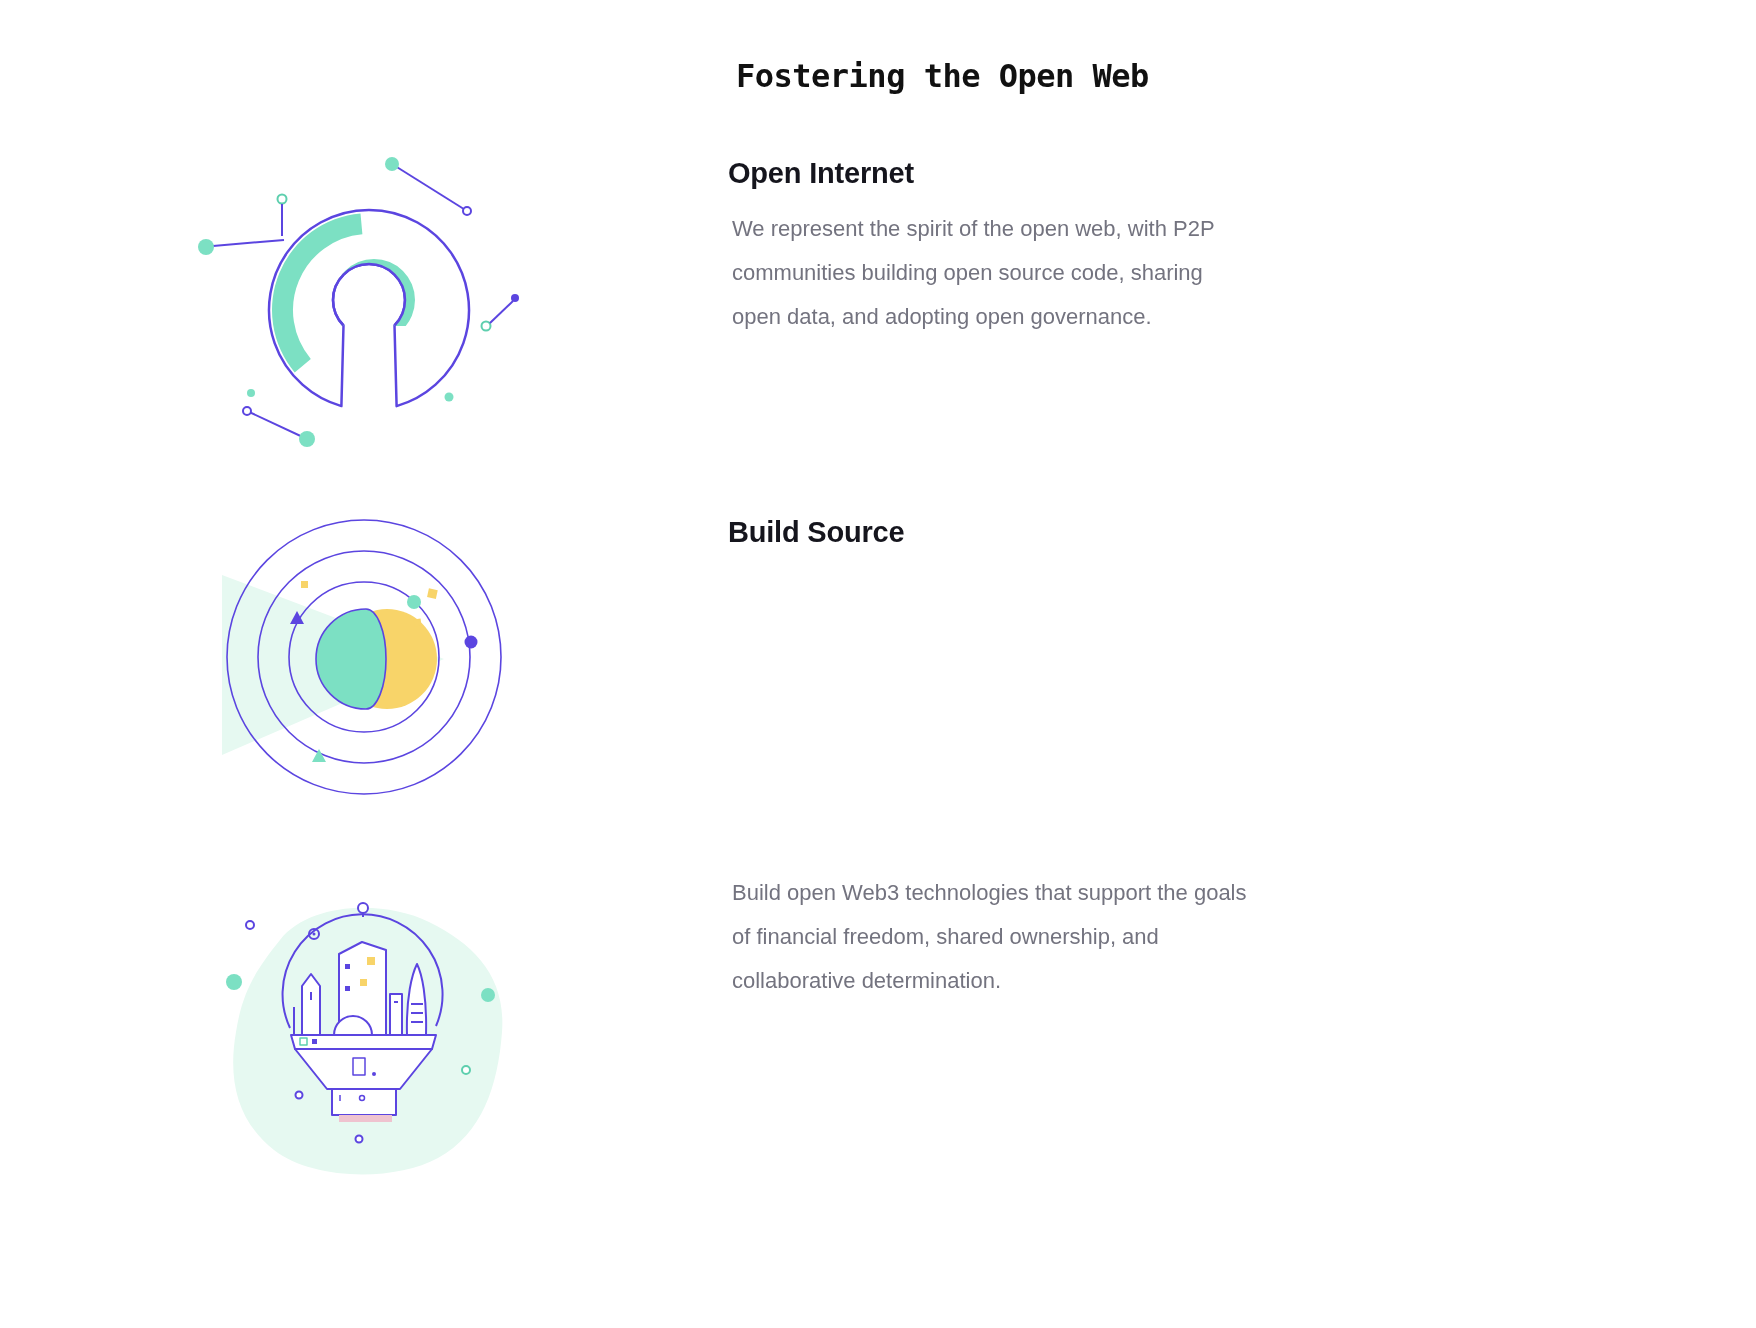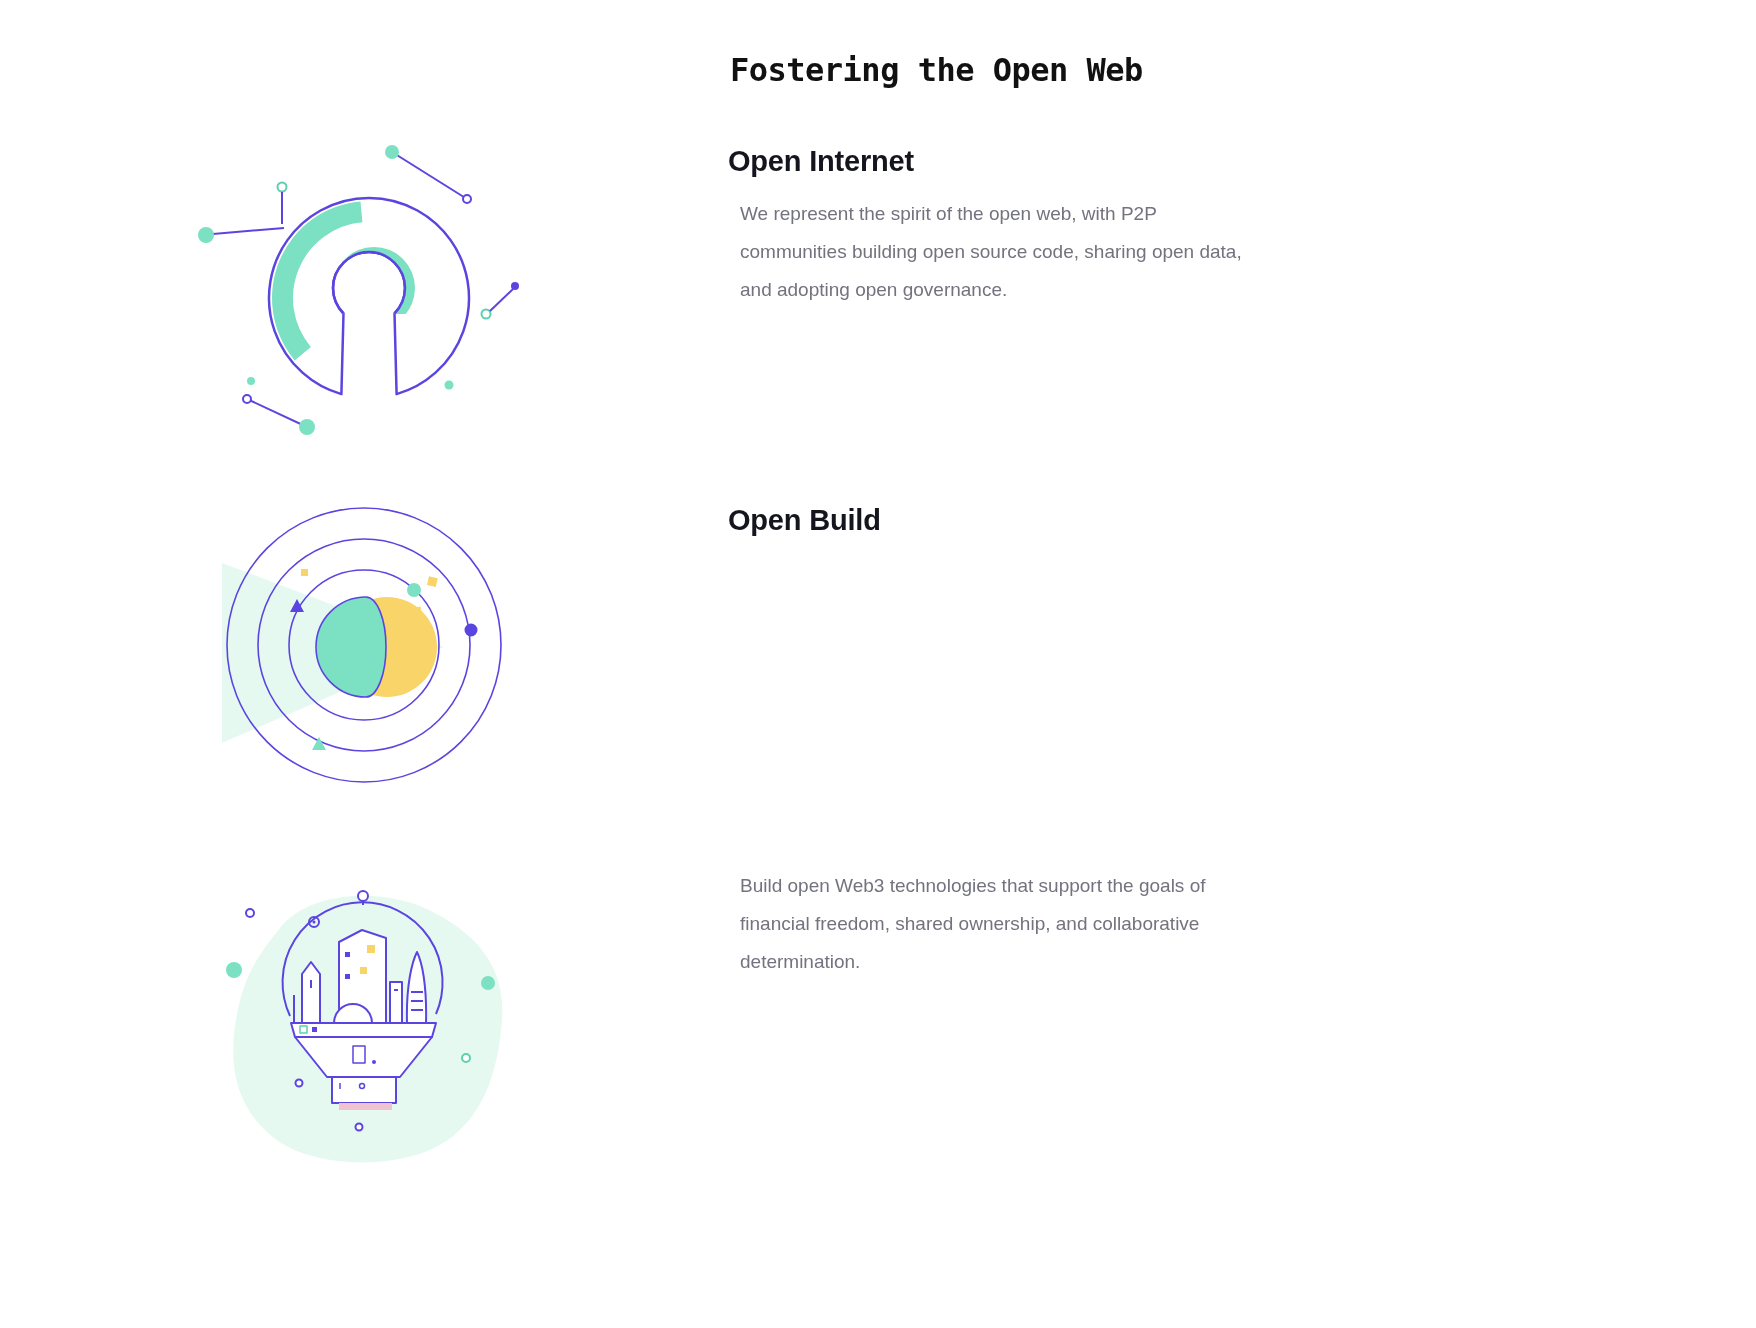--- a/index.html
+++ b/index.html
@@ -11,21 +11,21 @@
     color: var(--heading, #15151d);
   }
   .wrap { width: 1756px; padding-bottom: 160px; }
 
   .title-row {
     display: grid;
     grid-template-columns: 728px 1fr;
     padding-top: 48px;
   }
   h1.page-title {
-    margin: 2px;
+    margin: 8px;
     font-family: "DejaVu Sans Mono", monospace;
     font-size: 32px;
     font-weight: 700;
     letter-spacing: -0.5px;
     line-height: 1.25;
     color: var(--title, #111111);
   }
 
   .row {
     display: grid;
@@ -43,22 +43,22 @@
   .txt { max-width: 540px; padding-right: 10px; }
   h2.section-heading {
     margin: 16px 0 16px 0;
     font-size: 29px;
     font-weight: 700;
     letter-spacing: -0.2px;
     line-height: 1.2;
     color: var(--heading, #15151d);
   }
   p.section-body {
-    margin: 12px;
-    font-size: 19px;
+    margin: 4px;
+    font-size: 22px;
     line-height: 2.0;
     color: var(--body-text, #73737f);
   }
 
   
   .sp  { stroke: var(--purple, #5b45e0); }
   .stt { stroke: var(--teal-stroke, #5ecfae); }
   .fw  { fill: #ffffff; }
   .fn  { fill: none; }
   .ft  { fill: var(--teal, #7ce0c3); }
@@ -143,21 +143,21 @@
           <circle class="ft" cx="200" cy="95" r="7"></circle>
           <rect class="fy" x="214" y="82" width="9" height="9" transform="rotate(12 218 86)"></rect>
           <rect class="fy" x="200" y="112" width="7" height="7" transform="rotate(-8 203 115)"></rect>
           <rect class="fy" x="87" y="74" width="7" height="7"></rect>
           <polygon class="fp" points="83,104 90,117 76,117"></polygon>
           <polygon class="ft" points="105,242 112,255 98,255"></polygon>
         </g>
       </svg>
     </div>
     <div class="txt">
-      <h2 class="section-heading">Open Build</h2>
+      <h2 class="section-heading">Build Source</h2>
     </div>
   </section>
 
   <section class="row row-3">
     <div class="art">
       <svg width="300" height="300" viewBox="0 0 300 300" aria-hidden="true">
 
         <path class="fm" d="M66,58 C96,20 170,18 215,40 C262,63 292,96 288,150 C284,204 268,252 224,276 C180,300 98,298 60,268 C22,238 14,196 22,150 C28,112 40,90 66,58 Z"></path>
 
         <g class="sp fn" stroke-width="2">

